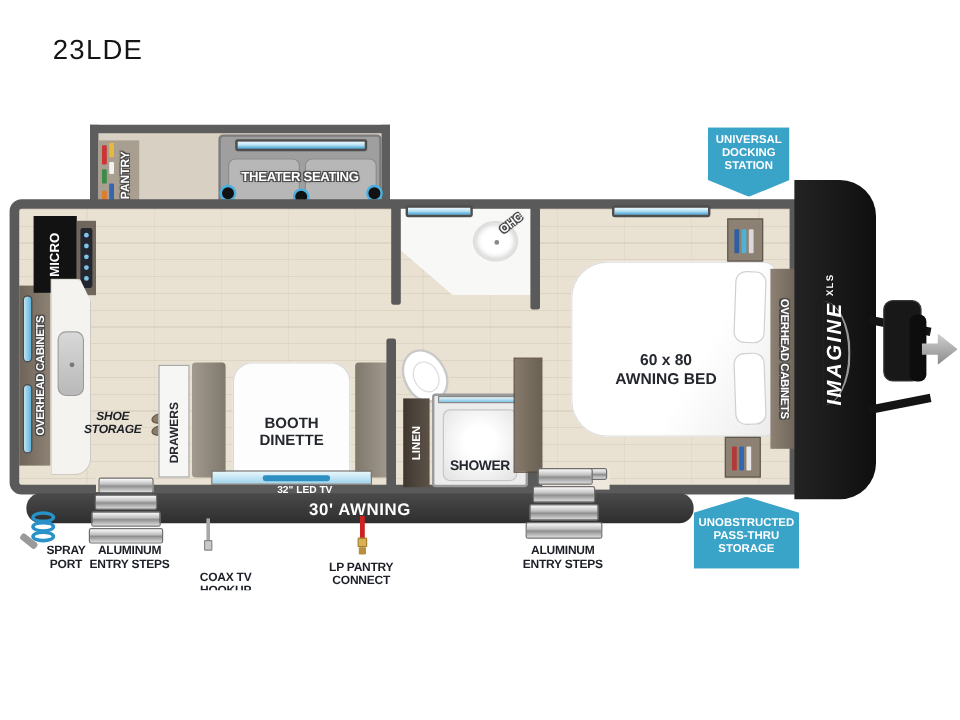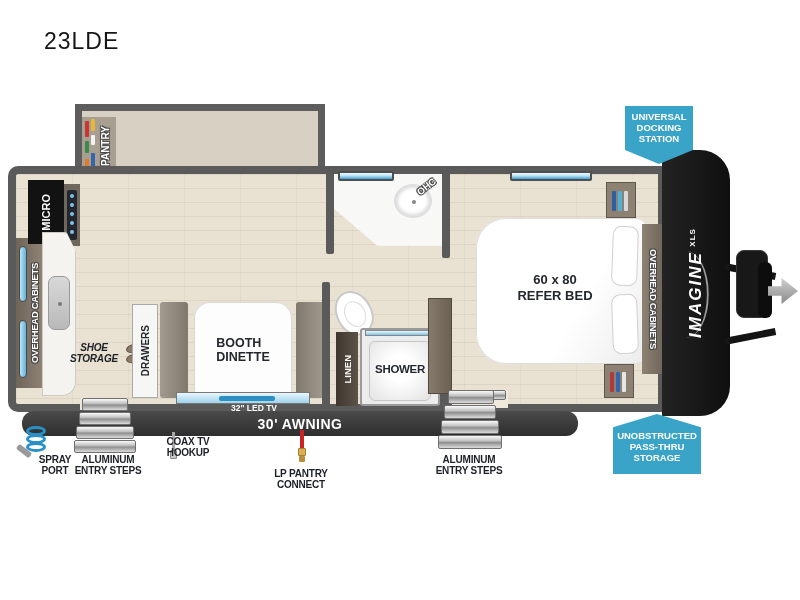--- a/index.html
+++ b/index.html
@@ -3,26 +3,26 @@
 <meta charset="utf-8">
 <style>
   html,body{margin:0;padding:0;}
   .canvas{position:relative;width:800px;height:492px;background:#ffffff;overflow:hidden;
           font-family:"Liberation Sans",sans-serif;}
   .abs{position:absolute;box-sizing:border-box;}
   
   .title{font-size:23px;color:#151515;letter-spacing:1px;}
   .ow{color:#fff;font-weight:bold;text-shadow:-1px -1px 0 #4a4a4a,1px -1px 0 #4a4a4a,
       -1px 1px 0 #4a4a4a,1px 1px 0 #4a4a4a,0 0 2px #333;}
-  .dk{color:#24272e;font-weight:bold;}
+  .dk{color:#24272e;font-weight:bold;margin-top:20px;}
   .v{writing-mode:vertical-rl;transform:rotate(180deg);}
   .vd{writing-mode:vertical-rl;}
   .ctr{display:flex;align-items:center;justify-content:center;text-align:center;}
   .ext{font-size:10px;line-height:11px;font-weight:bold;color:#1c1f26;text-align:center;letter-spacing:-0.2px;}
-  .badge{background:#3aa3c8;color:#fff;font-weight:bold;font-size:9.5px;line-height:11px;text-align:center;margin-left:35px;}
+  .badge{background:#3aa3c8;color:#fff;font-weight:bold;font-size:9.5px;line-height:11px;text-align:center;}
   
   .win{border:2px solid #4e4e4e;background:linear-gradient(180deg,#eef8fd 0%,#bce4f6 45%,#3f9fd4 100%);border-radius:2px;}
   
   .wall{background:#5a5a5a;border-radius:2px;}
   
   .floor{background-color:#e9e1d2;background-image:
     repeating-linear-gradient(180deg,rgba(120,100,70,0.10) 0 1px,transparent 1px 14px),
     repeating-linear-gradient(90deg,rgba(120,100,70,0.05) 0 1px,transparent 1px 56px);}
   .step{background:linear-gradient(180deg,#fafafa 0%,#c2c2c2 40%,#8f8f8f 55%,#dcdcdc 100%);
         border:1px solid #6f6f6f;border-radius:2px;position:absolute;box-sizing:border-box;}
@@ -44,20 +44,29 @@
       <span class="book" style="left:9px;top:2px;height:12px;background:#e6b83c;"></span>
       <span class="book" style="left:3px;top:24px;height:12px;background:#3c8a4a;"></span>
       <span class="book" style="left:9px;top:36px;height:14px;background:#3466b0;"></span>
       <span class="book" style="left:3px;top:42px;height:12px;background:#e07b2a;"></span>
       <span class="book" style="left:9px;top:18px;height:10px;background:#f2f2f2;"></span>
       <div class="abs ow v ctr" style="left:12px;top:0;width:22px;height:58px;font-size:10px;">PANTRY</div>
     </div>
 
     <div class="abs" style="left:36px;top:61px;width:58px;height:17px;background:#1c1c1c;transform:skewY(-9deg);transform-origin:right top;"></div>
 
+    <div class="abs" style="left:100px;top:1px;width:136px;height:64px;background:#9f9f9f;border:2px solid #7c7c7c;border-radius:4px;">
+      <div class="abs win" style="left:12px;top:2px;width:110px;height:10px;"></div>
+      <div class="cush" style="left:6px;top:18px;width:58px;height:38px;"></div>
+      <div class="cush" style="left:70px;top:18px;width:58px;height:38px;"></div>
+      <div class="abs ow ctr" style="left:0;top:26px;width:100%;height:16px;font-size:11px;letter-spacing:-0.3px;">THEATER SEATING</div>
+      <div class="cup" style="left:-1px;top:40px;"></div>
+      <div class="cup" style="left:60px;top:43px;"></div>
+      <div class="cup" style="left:121px;top:40px;"></div>
+    </div>
   </div>
 
   <div class="abs floor" style="left:8px;top:166px;width:658px;height:246px;border:8px solid #5a5a5a;border-radius:10px 4px 4px 10px;"></div>
 
   <div class="abs" style="left:16px;top:238px;width:26px;height:150px;background:linear-gradient(90deg,#6e6458,#8d8274);">
     <div class="abs" style="left:3px;top:8px;width:8px;height:56px;background:linear-gradient(90deg,#bfe4f5,#5fb3dc);border:1px solid #4a4a4a;border-radius:4px;"></div>
     <div class="abs" style="left:3px;top:82px;width:8px;height:58px;background:linear-gradient(90deg,#bfe4f5,#5fb3dc);border:1px solid #4a4a4a;border-radius:4px;"></div>
     <div class="abs ow v ctr" style="left:10px;top:0;width:16px;height:150px;font-size:9.5px;letter-spacing:-0.3px;">OVERHEAD CABINETS</div>
   </div>
 
@@ -85,21 +94,21 @@
   </div>
   <div class="abs" style="left:126px;top:344px;width:16px;height:9px;background:#8a7a66;border:1px solid #5f5444;border-radius:50%;transform:rotate(-12deg);"></div>
   <div class="abs" style="left:126px;top:354px;width:16px;height:9px;background:#8a7a66;border:1px solid #5f5444;border-radius:50%;transform:rotate(-12deg);"></div>
 
   <div class="abs ctr" style="left:132px;top:304px;width:26px;height:94px;background:#f6f6f4;border:1px solid #a9a9a9;">
     <span class="v dk" style="font-size:10px;">DRAWERS</span>
   </div>
   <div class="abs" style="left:160px;top:302px;width:28px;height:96px;background:linear-gradient(90deg,#a29a8e,#7f786d);border-radius:3px;"></div>
   <div class="abs" style="left:296px;top:302px;width:28px;height:96px;background:linear-gradient(90deg,#7f786d,#a29a8e);border-radius:3px;"></div>
   <div class="abs ctr" style="left:194px;top:302px;width:98px;height:96px;background:#fdfdfd;border-radius:16px 16px 6px 6px;box-shadow:inset 0 0 0 1px #d8d8d8;">
-    <div class="dk" style="font-size:12.5px;line-height:14px;text-align:left;">
+    <div class="dk" style="font-size:12.5px;line-height:14px;text-align:center;">
       <div>BOOTH</div>
       <div>DINETTE</div>
     </div>
   </div>
   <div class="abs" style="left:176px;top:392px;width:134px;height:12px;background:linear-gradient(180deg,#eaf7fd,#9fd4ec);border:1px solid #777;">
     <div class="abs" style="left:42px;top:3px;width:56px;height:5px;background:#2e8fc2;border-radius:2px;"></div>
   </div>
   <div class="abs ctr" style="left:214px;top:402px;width:80px;height:11px;color:#fff;font-weight:bold;font-size:8.5px;">32" LED TV</div>
 
   <div class="abs" style="left:330px;top:174px;width:118px;height:78px;background:#f8f8f7;clip-path:polygon(0 0,100% 0,100% 92%,40% 92%,0 40%);"></div>
@@ -126,21 +135,21 @@
   </div>
   <div class="abs wall" style="left:440px;top:310px;width:10px;height:98px;"></div>
 
   <div class="abs win" style="left:510px;top:171px;width:82px;height:10px;"></div>
   <div class="abs" style="left:428px;top:298px;width:24px;height:96px;background:linear-gradient(90deg,#857a6b,#6b6154);border:1px solid #55493d;"></div>
   <div class="abs" style="left:476px;top:218px;width:172px;height:146px;background:linear-gradient(120deg,#ffffff 60%,#ebebeb);border-radius:30px 12px 12px 30px;box-shadow:inset 0 0 0 1px #ddd;">
     <div class="abs" style="left:136px;top:8px;width:26px;height:60px;background:#fff;border:1px solid #d0d0d0;border-radius:9px;transform:rotate(2deg);"></div>
     <div class="abs" style="left:136px;top:76px;width:26px;height:60px;background:#fff;border:1px solid #d0d0d0;border-radius:9px;transform:rotate(-2deg);"></div>
     <div class="abs dk" style="left:24px;top:54px;width:110px;font-size:13px;line-height:16px;text-align:center;">
       <div>60 x 80</div>
-      <div>REFER BED</div>
+      <div>AWNING BED</div>
     </div>
   </div>
   <div class="abs" style="left:606px;top:182px;width:30px;height:36px;background:#8d8173;border:1px solid #5f574c;">
     <span class="book" style="left:5px;top:8px;height:20px;background:#2e5fa3;"></span>
     <span class="book" style="left:11px;top:8px;height:20px;background:#4db2d6;"></span>
     <span class="book" style="left:17px;top:8px;height:20px;background:#d9d9d9;"></span>
   </div>
   <div class="abs" style="left:604px;top:364px;width:30px;height:34px;background:#8d8173;border:1px solid #5f574c;">
     <span class="book" style="left:5px;top:7px;height:20px;background:#b03a3a;"></span>
     <span class="book" style="left:11px;top:7px;height:20px;background:#3466b0;"></span>
@@ -205,21 +214,21 @@
   </div>
 
   <div class="abs ext" style="left:29px;top:454px;width:52px;">
     <div>SPRAY</div>
     <div>PORT</div>
   </div>
   <div class="abs ext" style="left:70px;top:454px;width:76px;">
     <div>ALUMINUM</div>
     <div>ENTRY STEPS</div>
   </div>
-  <div class="abs ext" style="left:156px;top:436px;width:64px;">
+  <div class="abs ext" style="left:156px;top:476px;width:64px;">
     <div>COAX TV</div>
     <div>HOOKUP</div>
   </div>
   <div class="abs ext" style="left:265px;top:468px;width:72px;">
     <div>LP PANTRY</div>
     <div>CONNECT</div>
   </div>
   <div class="abs ext" style="left:430px;top:454px;width:78px;">
     <div>ALUMINUM</div>
     <div>ENTRY STEPS</div>

